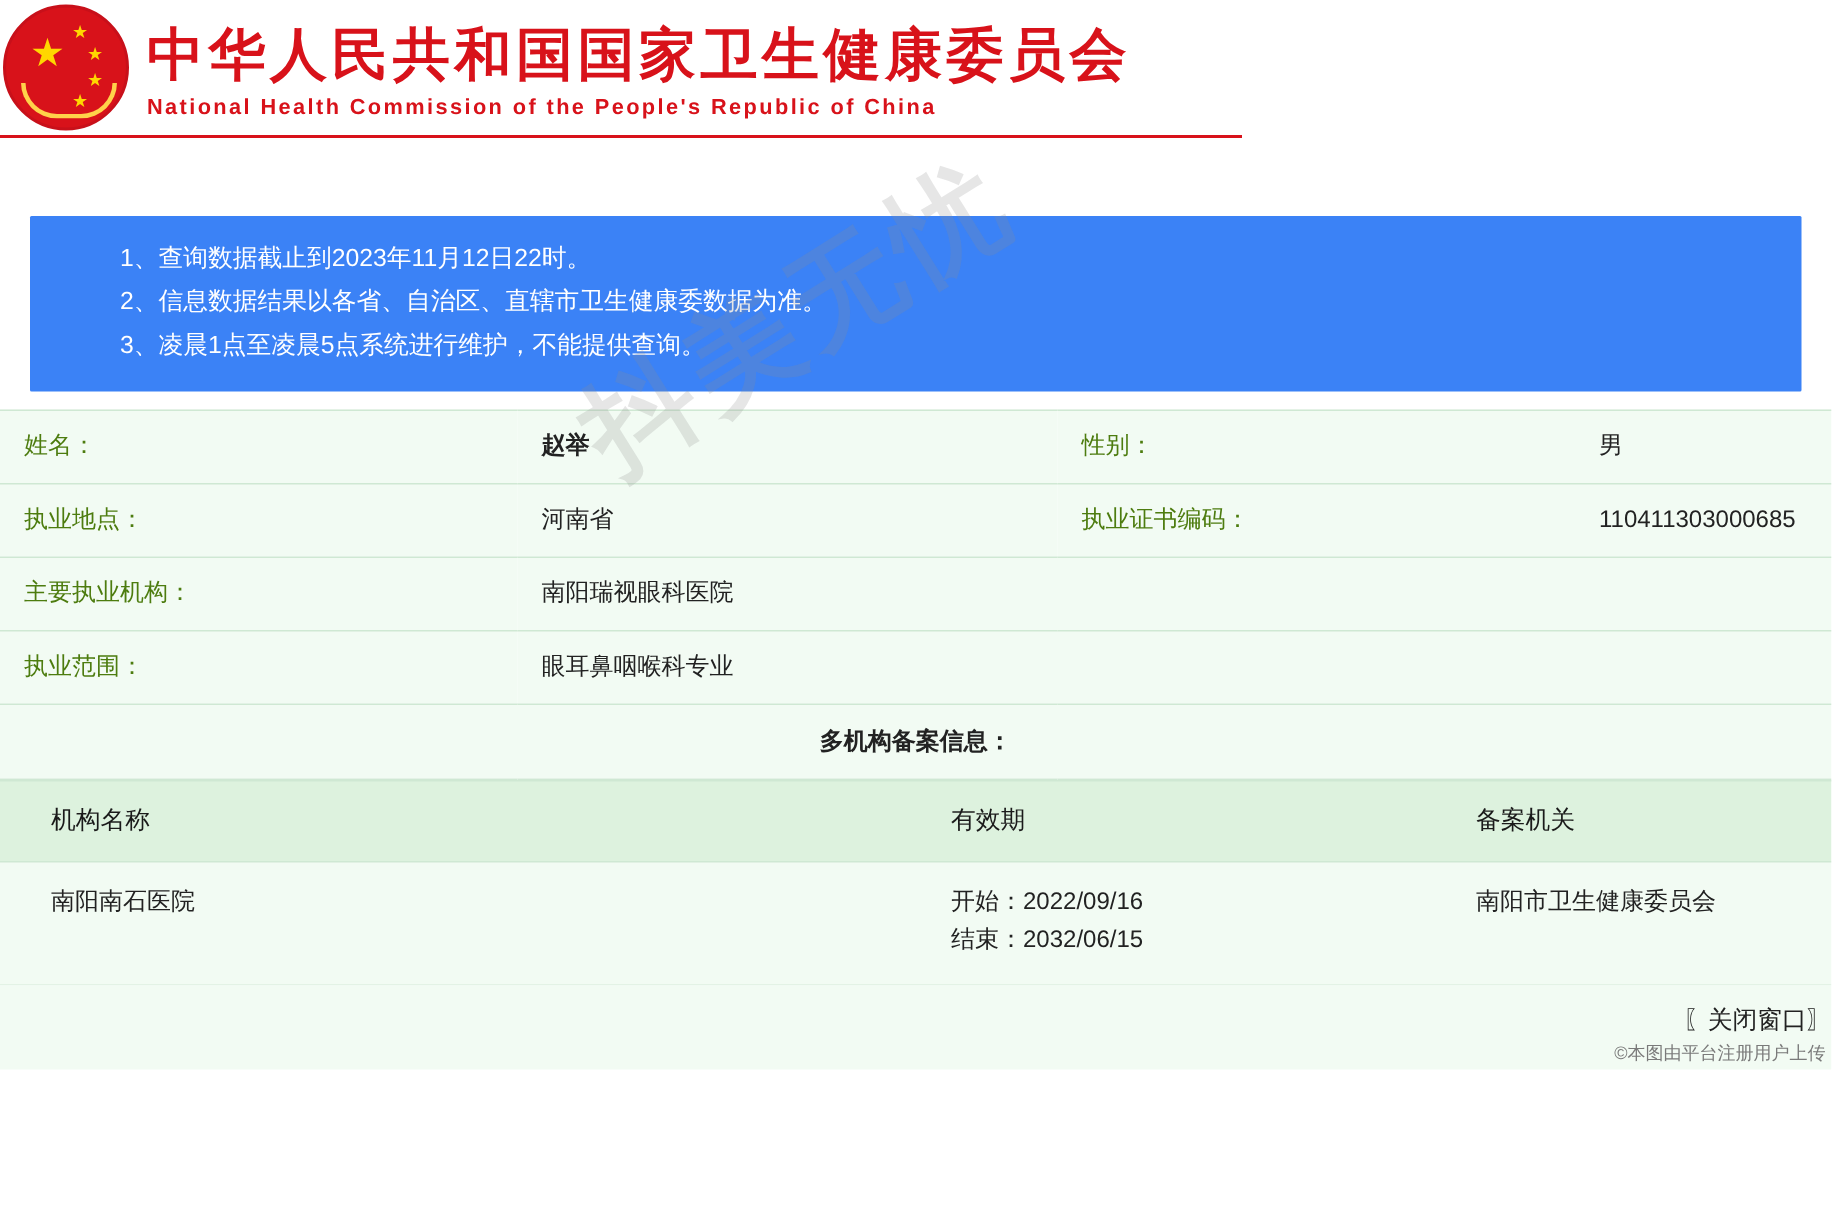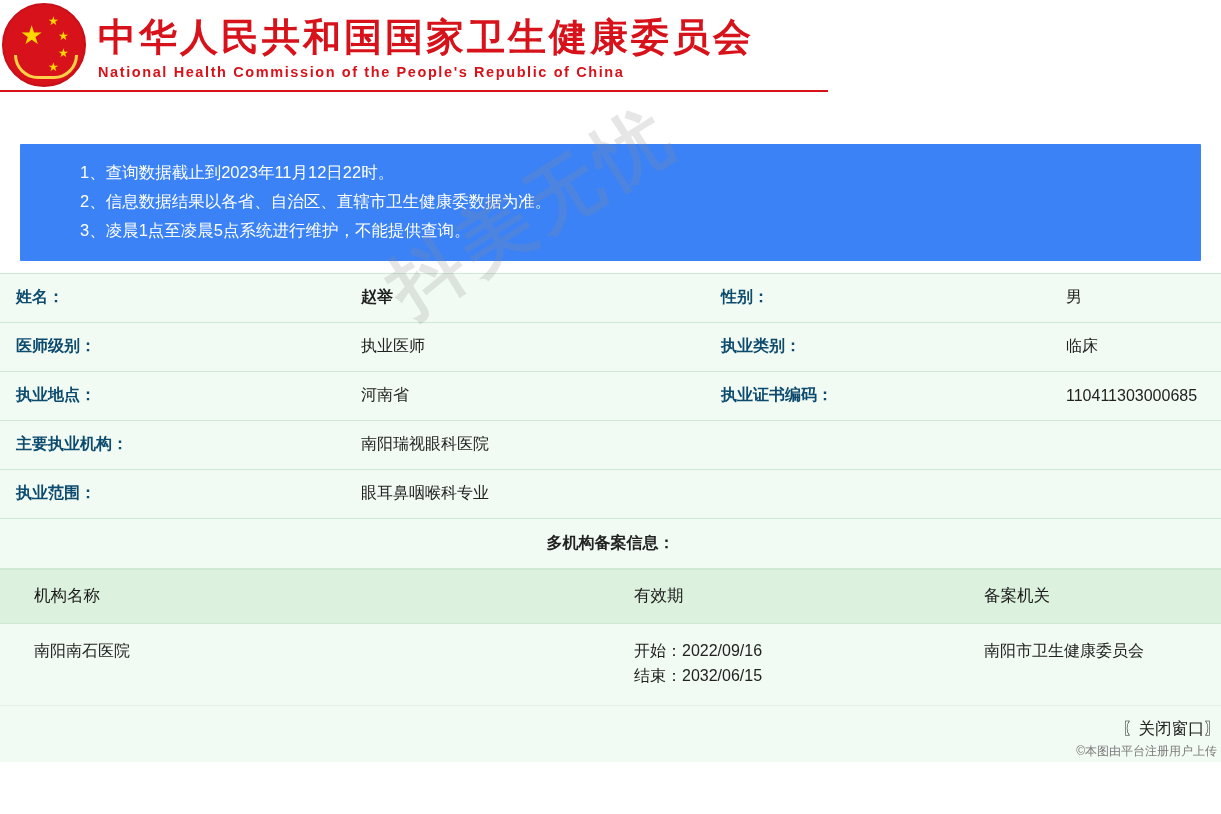--- a/index.html
+++ b/index.html
@@ -102,22 +102,22 @@
   .info-table td {
     border-top: 1px solid #cfe8d3;
     border-bottom: 1px solid #cfe8d3;
     font-size: 16px;
     color: #222;
     padding: 0 0 0 16px;
     background: #f2fbf3;
     vertical-align: middle;
   }
   .info-table td.label {
-    font-weight: bold;
-    color: #0c4a6e;
+    font-weight: normal;
+    color: #4d7c0f;
   }
   .col-l1 { width: 345px; }
   .col-v1 { width: 360px; }
   .col-l2 { width: 345px; }
   .col-v2 { width: 171px; }
   .val-bold { font-weight: bold; }
 
   .section-title td {
     text-align: center;
     font-weight: bold;
@@ -224,26 +224,20 @@
 
   <table class="info-table">
     <tbody>
       <tr>
         <td class="label col-l1">姓名：</td>
         <td class="col-v1 val-bold">赵举</td>
         <td class="label col-l2">性别：</td>
         <td class="col-v2">男</td>
       </tr>
       <tr>
-        <td class="label col-l1">医师级别：</td>
-        <td class="col-v1">执业医师</td>
-        <td class="label col-l2">执业类别：</td>
-        <td class="col-v2">临床</td>
-      </tr>
-      <tr>
         <td class="label col-l1">执业地点：</td>
         <td class="col-v1">河南省</td>
         <td class="label col-l2">执业证书编码：</td>
         <td class="col-v2">110411303000685</td>
       </tr>
       <tr>
         <td class="label col-l1">主要执业机构：</td>
         <td class="col-v1" colspan="3">南阳瑞视眼科医院</td>
       </tr>
       <tr>

